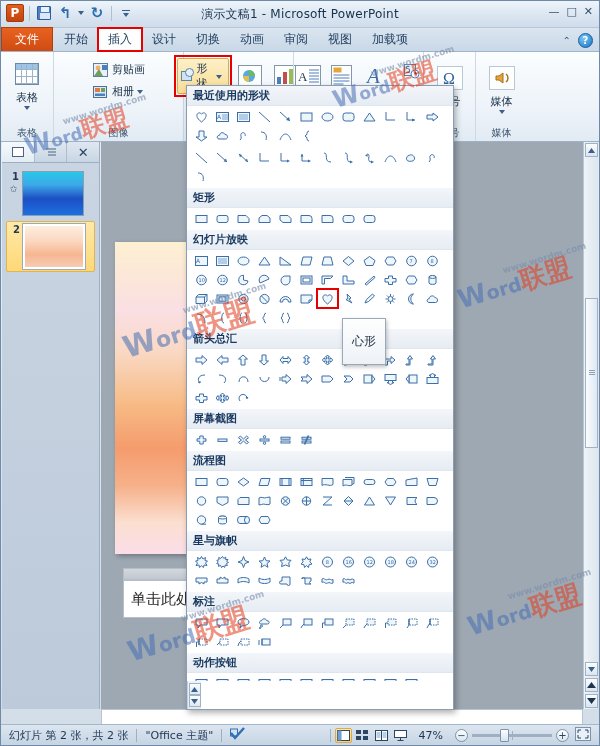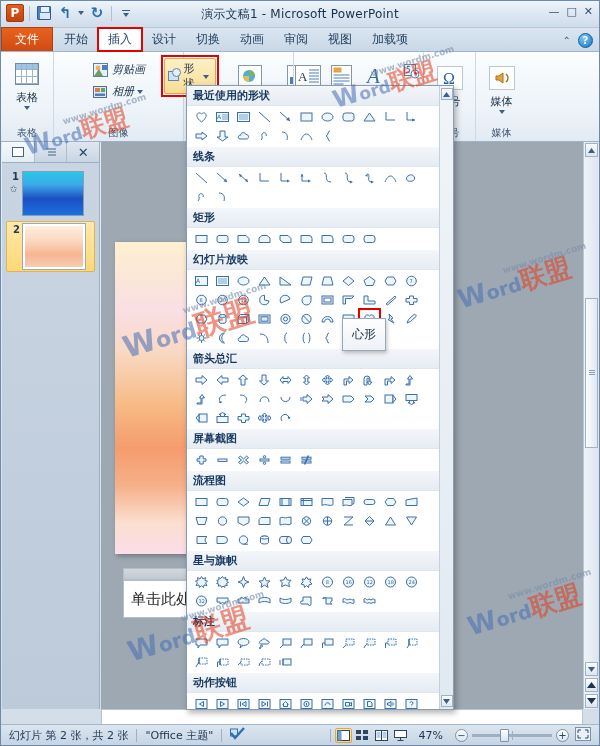--- a/index.html
+++ b/index.html
@@ -89,21 +89,21 @@
   .rgroup-body { display:flex; gap:2px; padding-top:2px; }
   .bigbtn {
     width:44px; display:flex; flex-direction:column; align-items:center;
     padding:2px 1px; cursor:pointer; border:1px solid transparent; border-radius:2px;
   }
   .bigbtn .lbl { font-size:11px; color:#20364e; margin-top:1px; }
   .caretdn { width:0;height:0;border-left:3px solid transparent;border-right:3px solid transparent;border-top:4px solid #3a5f8a; margin-top:1px; }
   .ico { width:30px; height:30px; display:flex; align-items:center; justify-content:center; }
   .smallbtn {
     display:flex; align-items:center; gap:3px; padding:1px 3px; cursor:pointer;
-    border:1px solid transparent; border-radius:2px; font-size:11px; color:#20364e;font-style:italic;
+    border:1px solid transparent; border-radius:2px; font-size:11px; color:#20364e;
   }
   .smallbtn .ico { width:17px; height:17px; }
   .stack { display:flex; flex-direction:column; gap:1px; padding-top:3px; }
 
   
   .tbl-ico { width:24px;height:22px;border:1px solid #6f8aa8;background:#fff; display:grid;
     grid-template-columns:repeat(4,1fr); grid-template-rows:6px 1fr 1fr; }
   .tbl-ico div { border-right:1px solid #9db3c8; border-bottom:1px solid #9db3c8; }
   .tbl-ico div:nth-child(-n+4) { background:#9dc3e6; }
 
@@ -121,21 +121,21 @@
   .shape-ico { width:18px;height:16px; position:relative; }
   .shape-ico .sq { position:absolute;left:0;top:3px;width:11px;height:10px;background:#cfe3f5;border:1px solid #5b86ae; }
   .shape-ico .ci { position:absolute;right:0;top:0;width:9px;height:9px;border-radius:50%;background:#e6eef7;border:1px solid #5b86ae; }
   .redbox { outline:2px solid #e60000; outline-offset:1px; }
 
   
   .gallery {
     position:absolute; left:185px; top:84px; width:268px; height:625px;
     background:#fff; border:1px solid #8a9db2;
     box-shadow:2px 3px 6px rgba(0,0,0,.30);
-    z-index:50; overflow:hidden; display:flex;
+    z-index:50; overflow:hidden; display:flex;flex-direction:column;
   }
   .gal-inner { flex:1; overflow:hidden; }
   .gal-sec-title {
     background:linear-gradient(#f3f6fa,#e6ecf3);
     font-size:11px; font-weight:bold; color:#17375e;
     padding:2px 6px; border-bottom:1px solid #dfe6ee;
   }
   .gal-row { display:flex; flex-wrap:wrap; padding:1px 4px 2px; }
   .gal-cell {
     width:21px; height:19px; display:flex; align-items:center; justify-content:center;
@@ -143,21 +143,21 @@
   }
   .gal-cell svg { display:block; }
   .cell-hl { outline:2px solid #e60000; outline-offset:-1px; position:relative; z-index:4; }
   .gal-scroll { width:14px; background:linear-gradient(#f0f4f8,#e1e9f1); border-left:1px solid #c3d0dd;
     display:flex; flex-direction:column; justify-content:space-between; align-items:center; padding:2px 0;}
   .sc-arrow { width:12px;height:12px; background:linear-gradient(#fbfdfe,#dfe8f1); border:1px solid #9fb2c6;
     display:flex;align-items:center;justify-content:center; cursor:pointer;}
   .tooltip {
     position:absolute; left:341px; top:317px; z-index:60;
     background:linear-gradient(#fdfefe,#eef2f7); border:1px solid #9aa9b8;
-    padding:7px 9px; font-size:12px; color:#1b2c3e; box-shadow:1px 2px 4px rgba(0,0,0,.25);
+    padding:14px 9px; font-size:12px; color:#1b2c3e; box-shadow:1px 2px 4px rgba(0,0,0,.25);
   }
 
   
   .leftpane {
     position:absolute; left:1px; top:141px; width:98px; bottom:36px;
     background:linear-gradient(#c9d5e2,#bdcada);
     border-right:1px solid #9eafc0;
   }
   .lp-tabs { display:flex; height:21px; background:linear-gradient(#dfe8f1,#c8d5e3); border-bottom:1px solid #9eafc0; }
   .lp-tab { flex:1; display:flex; align-items:center; justify-content:center; cursor:pointer;
@@ -351,21 +351,21 @@
             </div>
             <span>相册</span>
             <div class="caretdn"></div>
           </div>
         </div>
       </div>
       <div class="rgroup-label">图像</div>
     </div>
 
     <div class="rgroup" style="width:110px">
-      <div class="rgroup-body" style="align-items:center; gap:19px; padding-top:4px">
+      <div class="rgroup-body" style="align-items:center; gap:6px; padding-top:4px">
         <div class="redbox">
           <div class="shapes-btn">
             <div class="shape-ico">
               <span class="sq"></span>
                 <span class="ci"></span>
             </div>
             <span style="font-size:11px;color:#20364e">形状</span>
             <div class="caretdn"></div>
           </div>
         </div>
@@ -663,21 +663,20 @@
               <path d="M1 10 C4 2 9 2 12 10" stroke="#3b6fa8" fill="none"></path>
             </svg>
           </div>
         <div class="gal-cell">
             <svg width="13" height="12">
               <path d="M9 1 C6 1 8 5.5 5 6 C8 6.5 6 11 9 11" stroke="#3b6fa8" fill="none"></path>
             </svg>
           </div>
       </div>
 
-      <div class="gal-sec-title">线条</div>
       <div class="gal-row">
         <div class="gal-cell">
             <svg width="13" height="12">
               <path d="M1 1 L12 11" stroke="#3b6fa8"></path>
             </svg>
           </div>
         <div class="gal-cell">
             <svg width="13" height="12">
               <path d="M1 1 L11 10" stroke="#3b6fa8"></path>
               <path d="M11 10 L7.5 9.5 L10 6.5Z" fill="#3b6fa8"></path>

